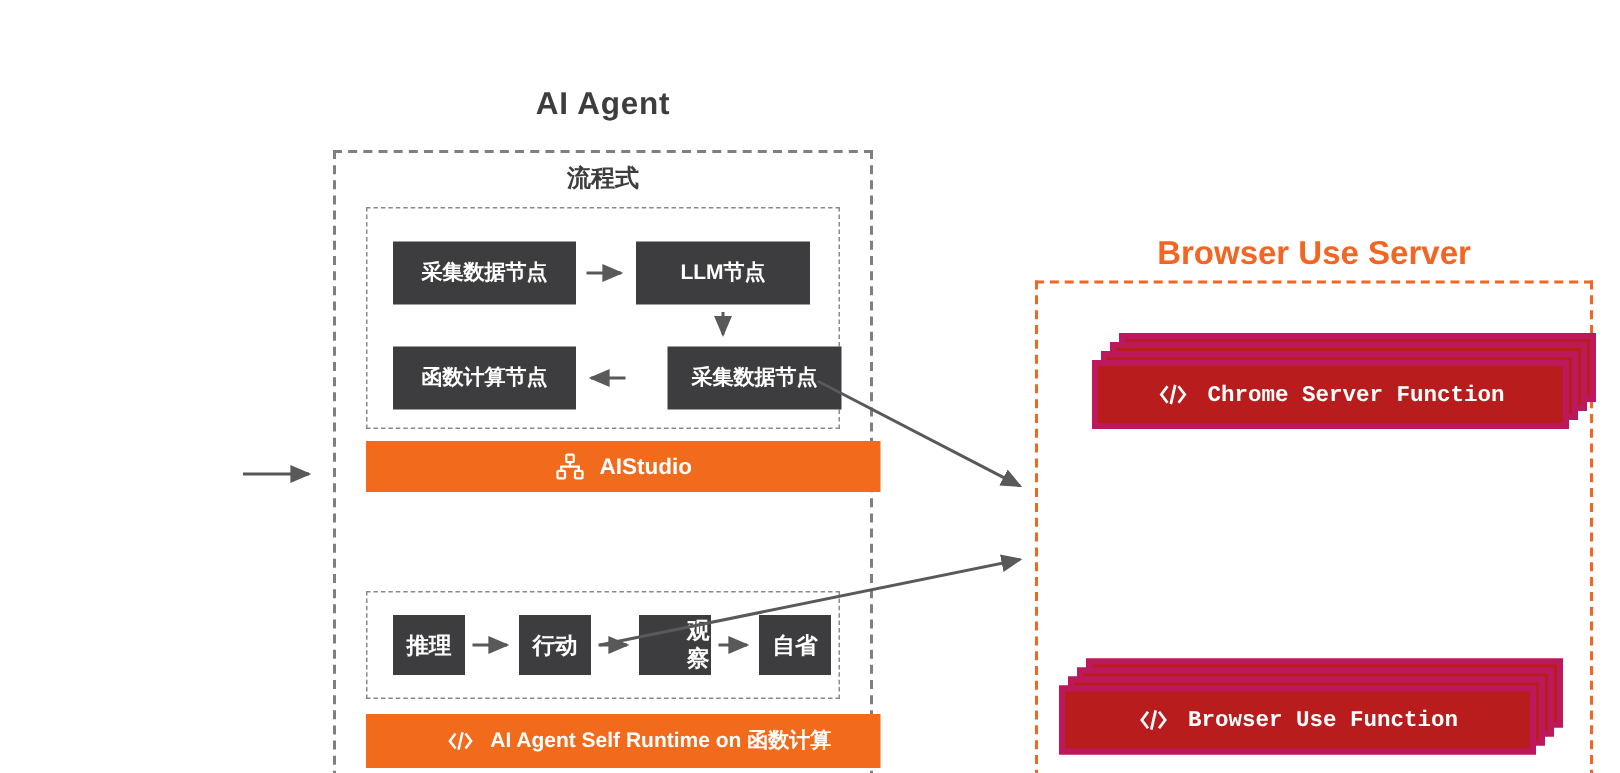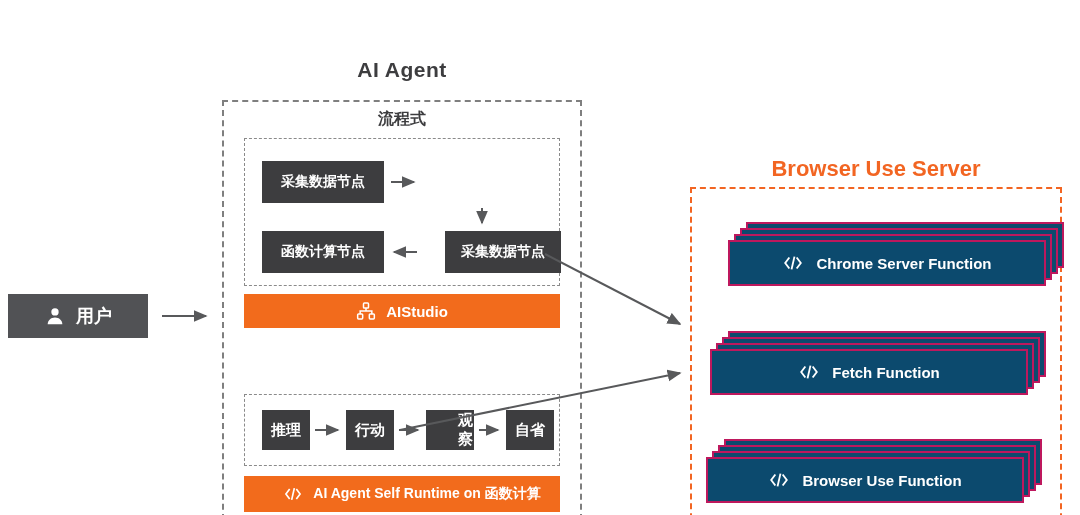--- a/index.html
+++ b/index.html
@@ -32,28 +32,28 @@
 
   
   .node { position:absolute; height:42px; background:#3d3d3f; color:#fff;
           display:flex; align-items:center; justify-content:center;
           font-size:14px; font-weight:bold; }
   .step { position:absolute; top:368px; width:48px; height:40px; background:#3d3d3f; color:#fff;
           display:flex; align-items:center; justify-content:center;
           font-size:15px; font-weight:bold; }
 
   
-  .plat-bar { position:absolute; left:244px; width:316px; background:#F26B1C; color:#fff;
+  .plat-bar { position:absolute; left:244px; width:343px; background:#F26B1C; color:#fff;
               display:flex; align-items:center; justify-content:center; gap:10px;
               font-weight:bold; }
 
   
   .fn-group { position:absolute; width:340px; height:66px; }
   .stack, .fn-card { position:absolute; width:318px; height:46px;
-                     background:#0c4a6e; border:2px solid #be185d; }
+                     background:#b91c1c; border:4px solid #be185d;font-family:Liberation Mono, monospace; }
   .stack.l1 { top:12px; left:6px;  }
   .stack.l2 { top:6px;  left:12px; }
   .stack.l3 { top:0;    left:18px; }
   .fn-card  { top:18px; left:0; display:flex; align-items:center; justify-content:center;
               gap:12px; color:#fff; font-size:15px; font-weight:bold; }
 
   .icon { display:inline-flex; align-items:center; justify-content:center; }
 
   svg.overlay { position:absolute; left:0; top:0; width:1080px; height:515px;
                 pointer-events:none; }
@@ -65,31 +65,23 @@
 
   <div class="abs main-title">AI Agent</div>
   <div class="abs server-title">Browser Use Server</div>
 
   <div class="abs agent-frame"></div>
   <div class="abs section-label" style="top:67px;">流程式</div>
   <div class="abs inner-frame flow-frame"></div>
   <div class="abs inner-frame code-frame"></div>
   <div class="abs server-frame"></div>
 
-  <div class="abs user-box">
-    <span class="icon">
-      <svg viewBox="0 0 24 24" width="22" height="22" fill="#ffffff">
-        <circle cx="12" cy="7.5" r="4"></circle>
-        <path d="M4 21c0-4.4 3.6-7.5 8-7.5s8 3.1 8 7.5z"></path>
-      </svg>
-    </span>
-    <span>用户</span>
-  </div>
 
   <div class="node" style="left:262px; top:119px; width:122px;">采集数据节点</div>
+  <div class="node" style="left:424px; top:119px; width:116px;">LLM节点</div>
   <div class="node" style="left:262px; top:189px; width:122px;">函数计算节点</div>
   <div class="node" style="left:445px; top:189px; width:116px;">采集数据节点</div>
 
   <div class="plat-bar" style="top:252px; height:34px; font-size:15px;">
     <span class="icon">
       <svg viewBox="0 0 24 24" width="20" height="20" fill="none" stroke="#ffffff" stroke-width="1.8">
         <rect x="9" y="2.5" width="6" height="6" rx="1"></rect>
         <rect x="2" y="15.5" width="6" height="6" rx="1"></rect>
         <rect x="16" y="15.5" width="6" height="6" rx="1"></rect>
         <path d="M12 8.5 v3.5 M5 15.5 v-3.5 h14 v3.5"></path>
@@ -123,35 +115,20 @@
         <svg viewBox="0 0 24 24" width="22" height="22" fill="none" stroke="#ffffff" stroke-width="2">
           <polyline points="8,6 3.5,12 8,18"></polyline>
           <polyline points="16,6 20.5,12 16,18"></polyline>
           <line x1="13.6" y1="5" x2="10.4" y2="19"></line>
         </svg>
       </span>
       <span>Chrome Server Function</span>
     </div>
   </div>
 
-  <div class="fn-group" style="left:710px; top:289px;">
-    <div class="stack l3"></div>
-    <div class="stack l2"></div>
-    <div class="stack l1"></div>
-    <div class="fn-card">
-      <span class="icon">
-        <svg viewBox="0 0 24 24" width="22" height="22" fill="none" stroke="#ffffff" stroke-width="2">
-          <polyline points="8,6 3.5,12 8,18"></polyline>
-          <polyline points="16,6 20.5,12 16,18"></polyline>
-          <line x1="13.6" y1="5" x2="10.4" y2="19"></line>
-        </svg>
-      </span>
-      <span>Fetch Function</span>
-    </div>
-  </div>
 
   <div class="fn-group" style="left:706px; top:397px;">
     <div class="stack l3"></div>
     <div class="stack l2"></div>
     <div class="stack l1"></div>
     <div class="fn-card">
       <span class="icon">
         <svg viewBox="0 0 24 24" width="22" height="22" fill="none" stroke="#ffffff" stroke-width="2">
           <polyline points="8,6 3.5,12 8,18"></polyline>
           <polyline points="16,6 20.5,12 16,18"></polyline>

